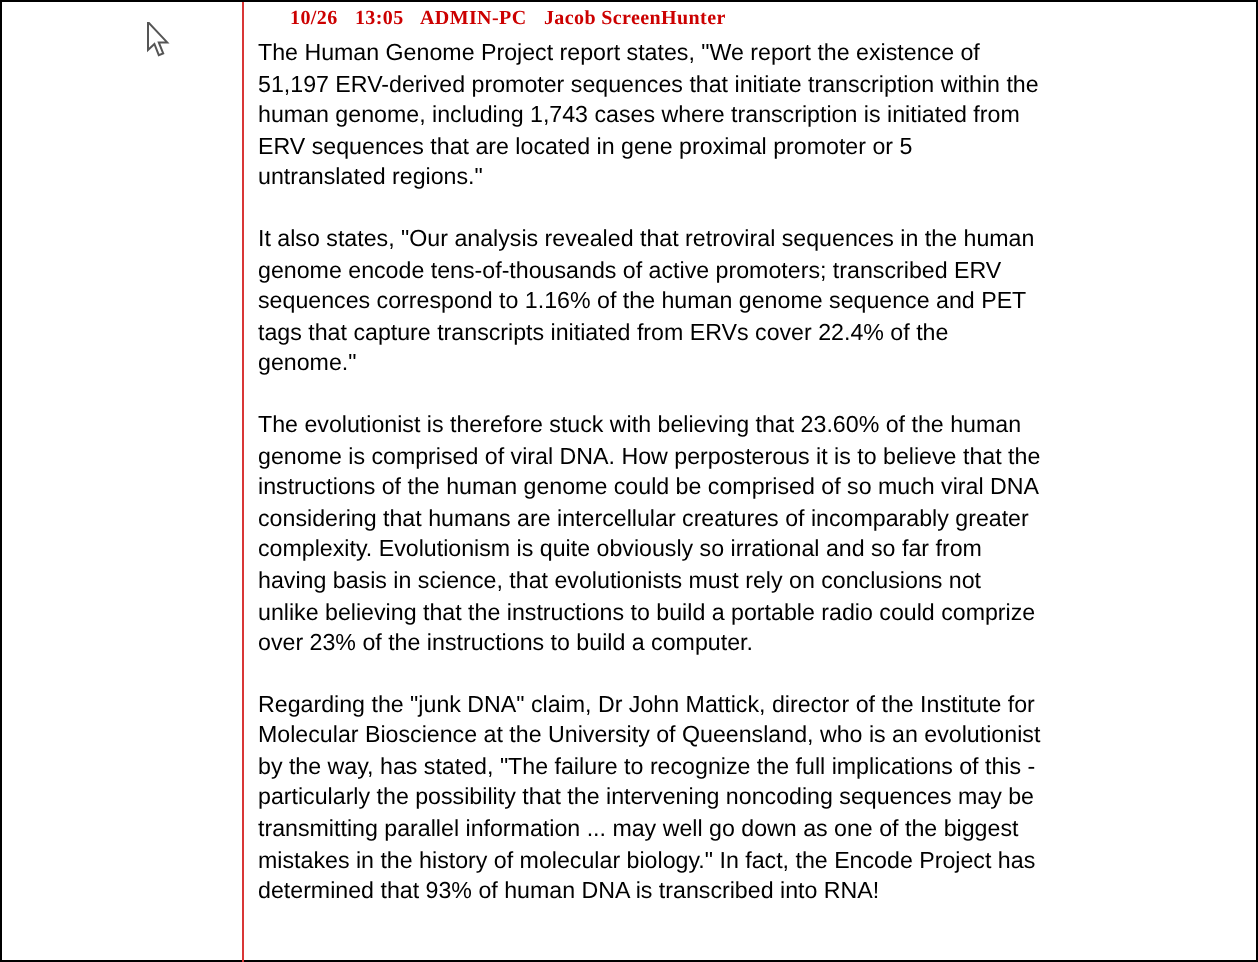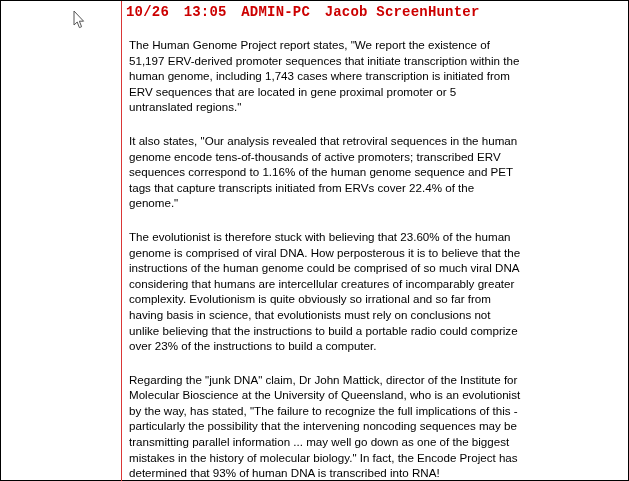--- a/index.html
+++ b/index.html
@@ -28,24 +28,24 @@
   .margin-rule {
     position: absolute;
     left: 120px;
     top: 0;
     width: 1px;
     height: 481px;
     background: #d93636;
   }
   .header-stamp {
     position: absolute;
-    left: 125px;
+    left: 144px;
     top: 3px;
-    font-family: Liberation Mono, monospace;
-    font-size: 14px;
+    font-family: Liberation Serif, serif;
+    font-size: 10px;
     font-weight: bold;
     color: #cc0000;
     letter-spacing: 0.2px;
     white-space: nowrap;
   }
   .header-stamp span {
     margin-right: 6px;
   }
   .cursor {
     position: absolute;
@@ -59,21 +59,21 @@
     left: 128px;
     top: 18px;
     width: 392px;
     font-family: "Liberation Sans", sans-serif;
     font-size: 11.6px;
     line-height: 15.6px;
     color: #000000;
     text-align: left;
   }
   .body-text p {
-    margin: 18px 0 15px 0;
+    margin: 0 0 15px 0;
   }
   .body-text p:last-child {
     margin-bottom: 0;
   }
 </style>
 </head>
 <body>
 
 <div class="page">
 

